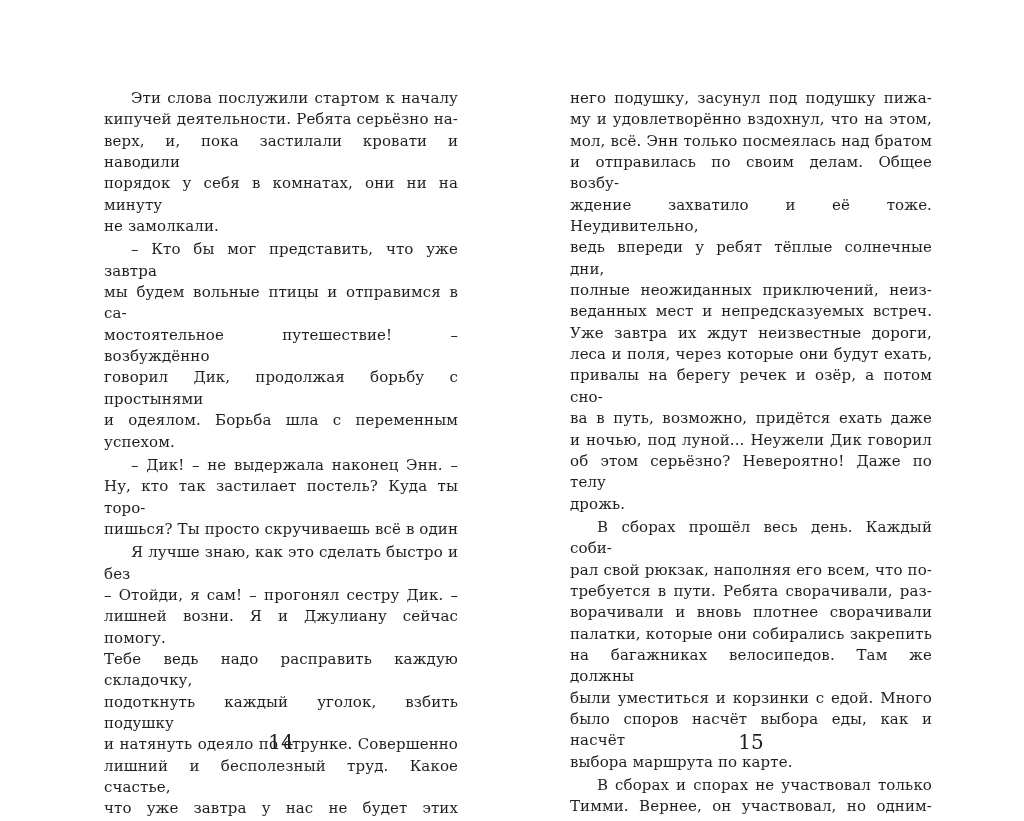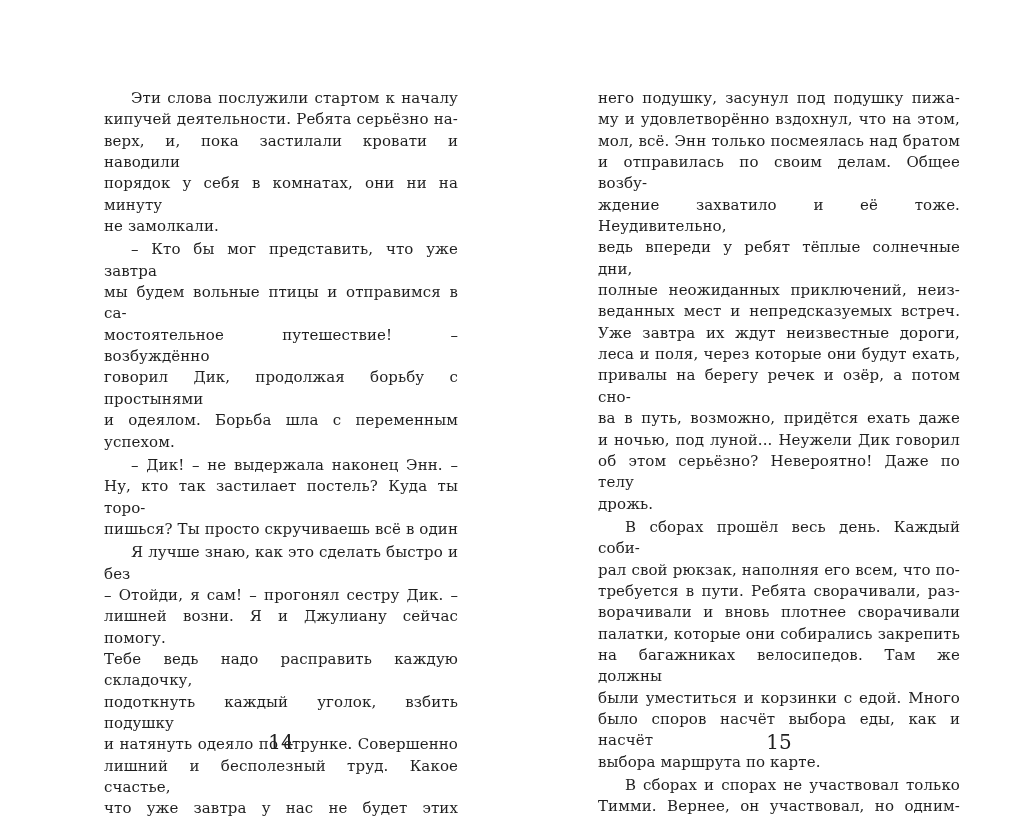--- a/index.html
+++ b/index.html
@@ -18,21 +18,21 @@
   .spread {
     position: absolute;
     inset: 0;
   }
   .page {
     position: absolute;
     top: 86px;
     height: 700px;
   }
   .page-left  { left: 102px; width: 358px; }
-  .page-right { left: 596px; width: 366px; }
+  .page-right { left: 568px; width: 366px; }
   .page-text {
     font-size: 15px;
     line-height: 21.35px;
     letter-spacing: 0.1px;
   }
   .para { margin: 2px; padding: 0; }
   .line {
     text-align: justify;
     text-align-last: justify;
     white-space: normal;

